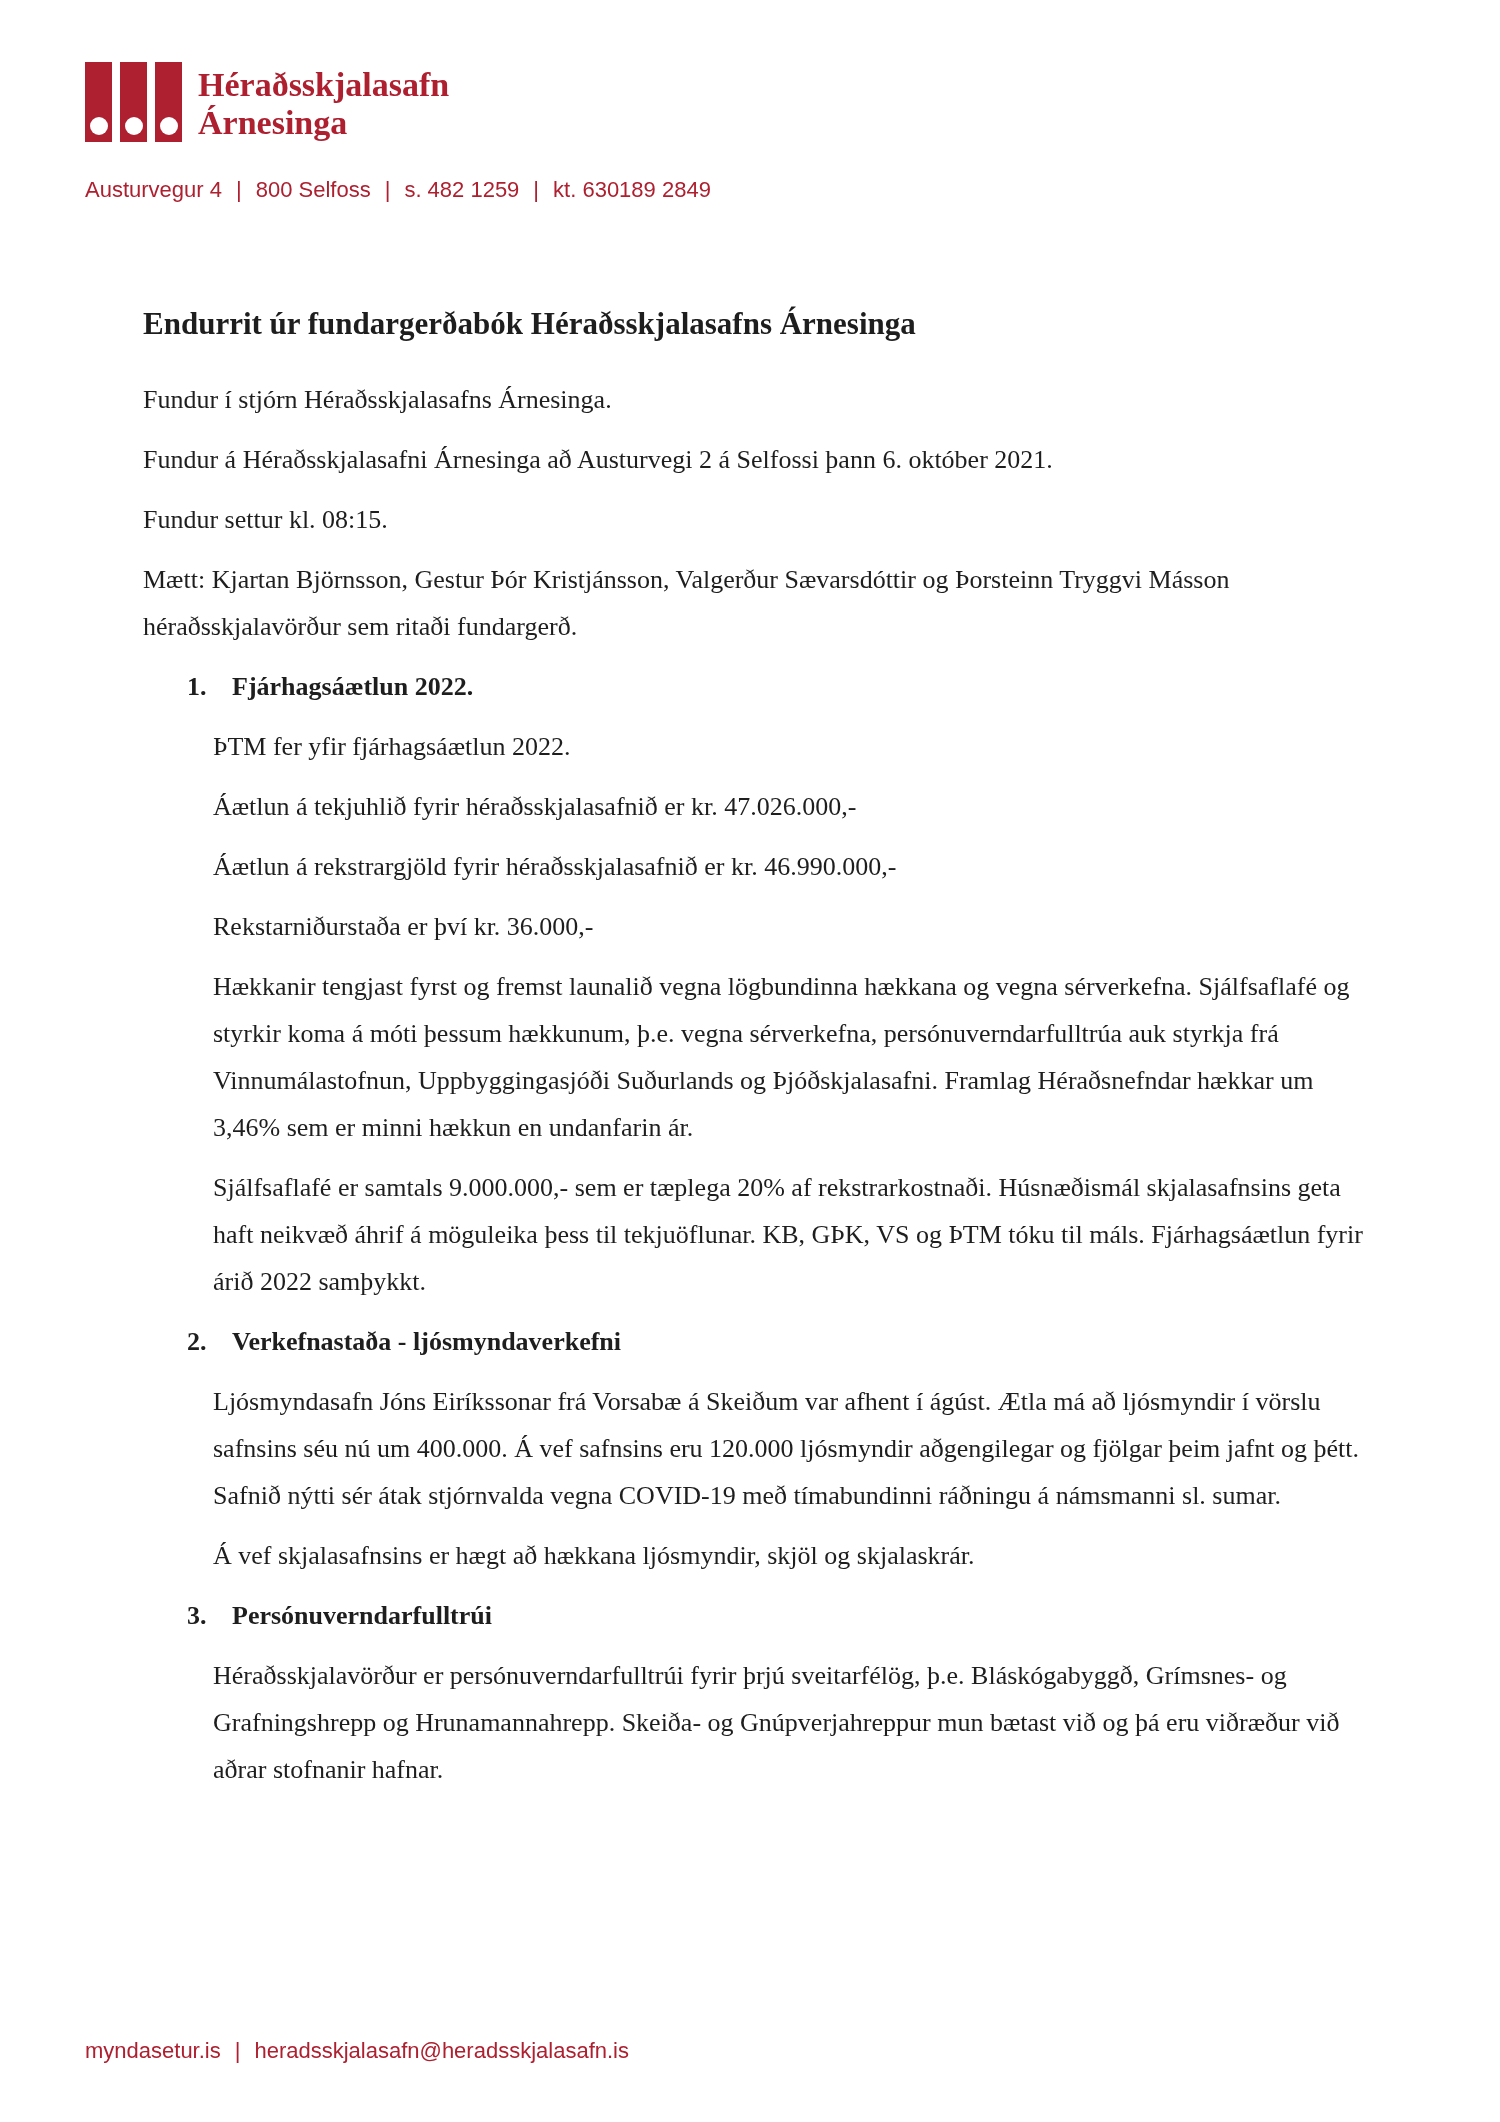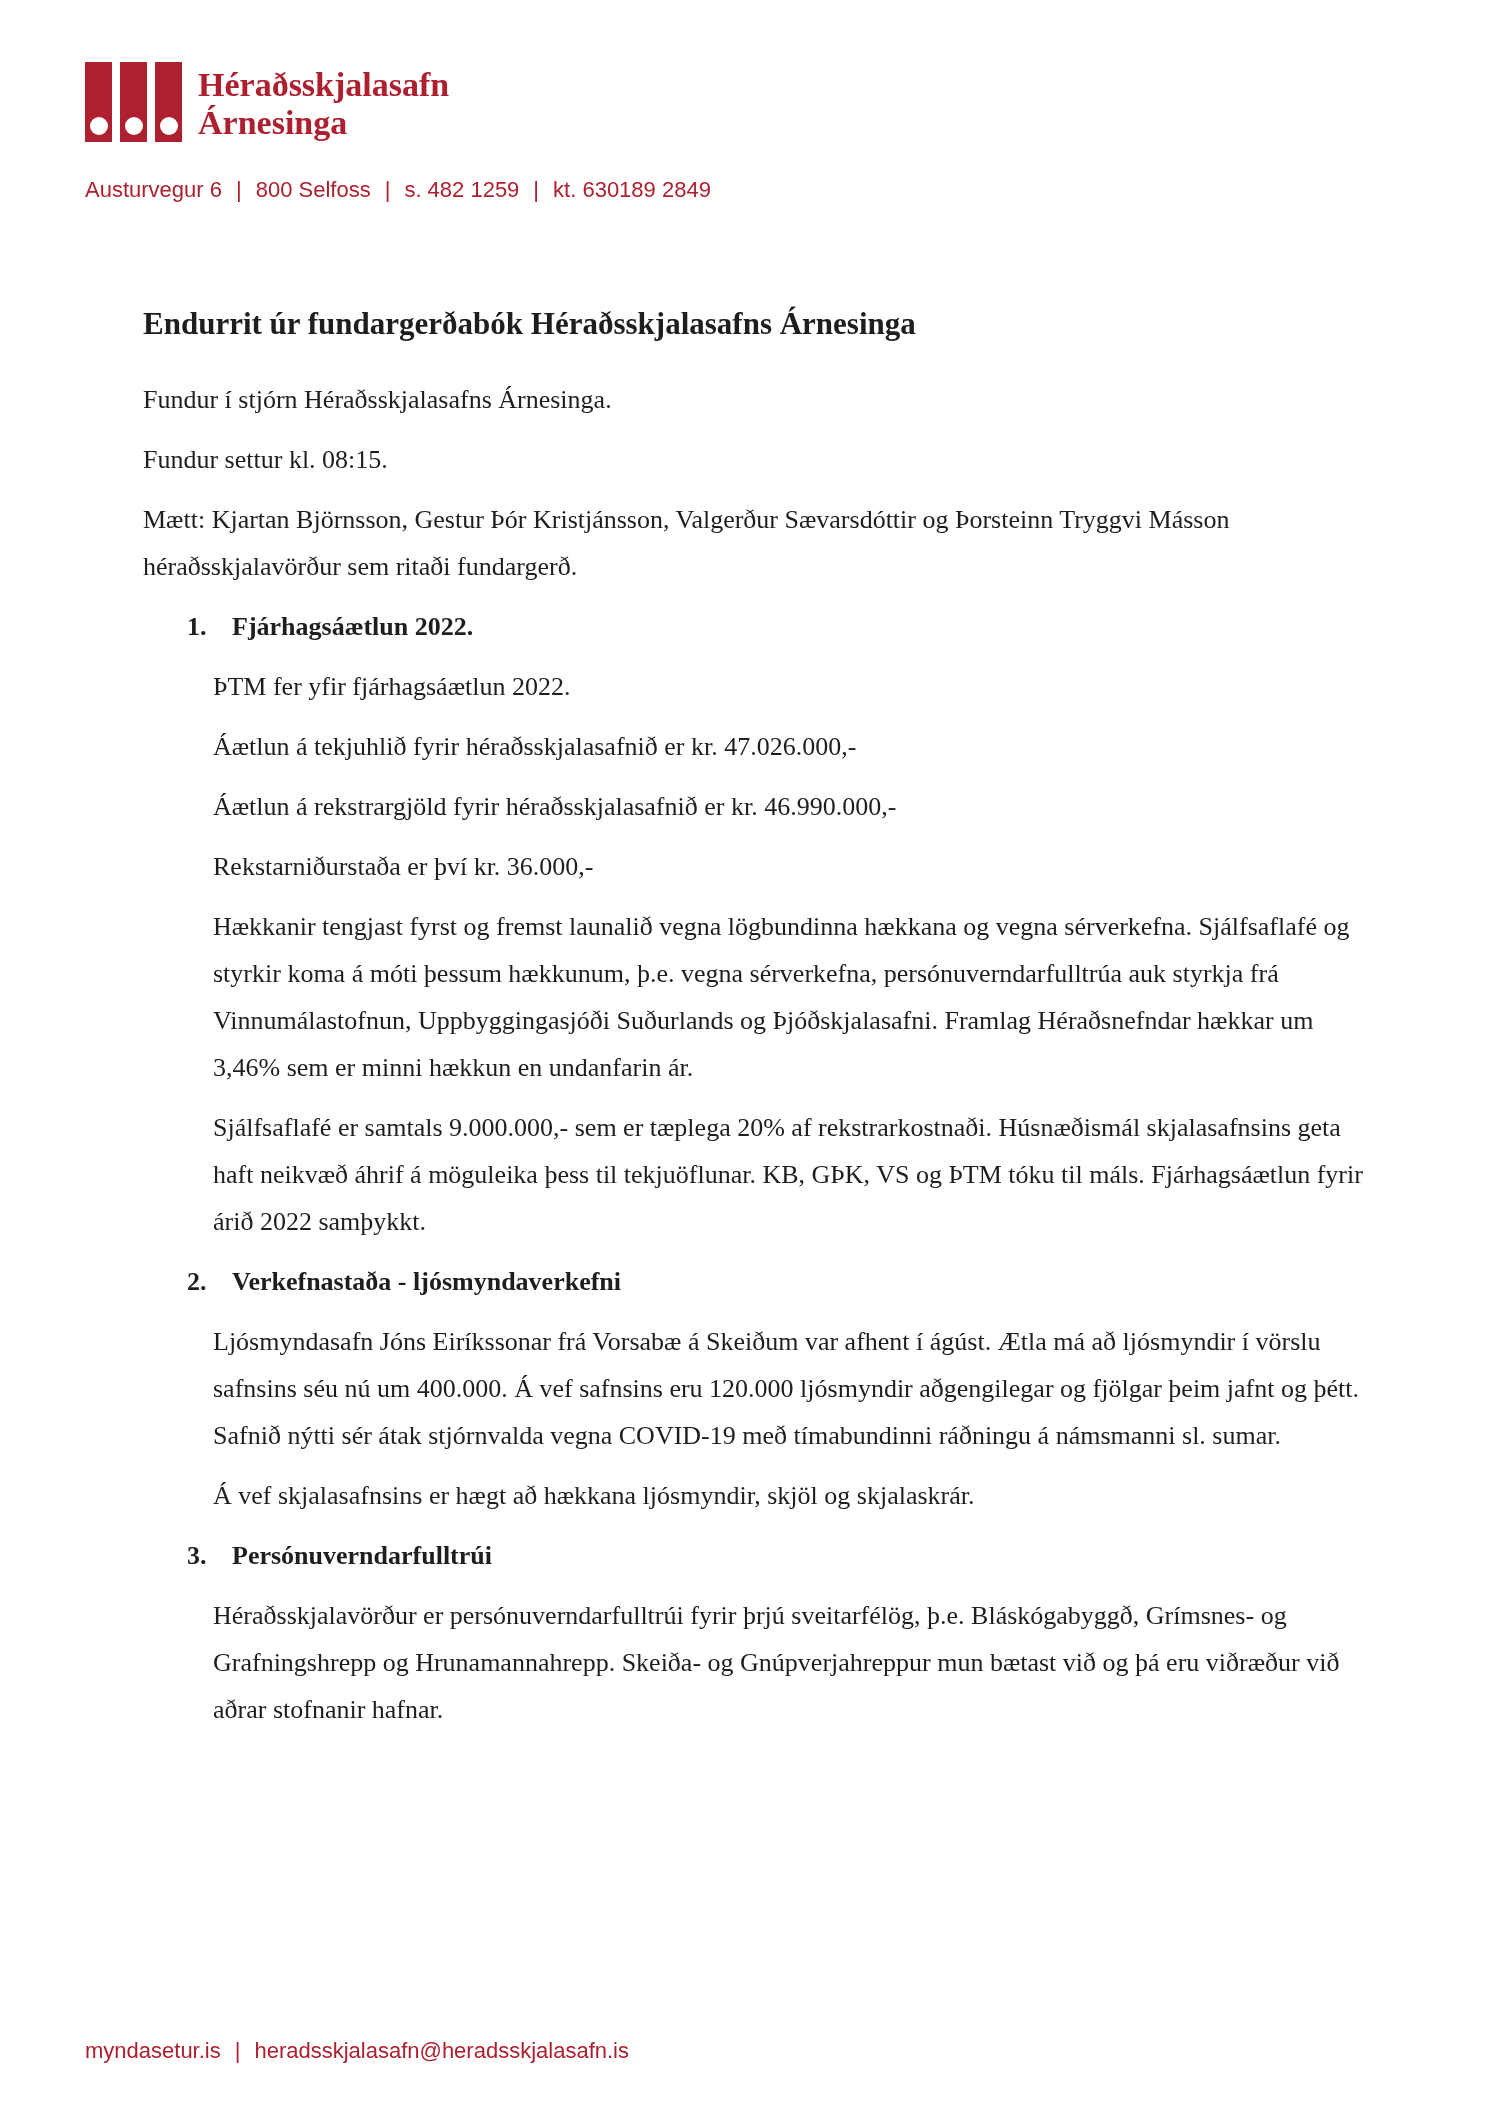--- a/index.html
+++ b/index.html
@@ -77,28 +77,29 @@
         <div class="bar">
             <span class="dot"></span>
           </div>
       </div>
       <div class="org-name">
         <div>Héraðsskjalasafn</div>
         <div>Árnesinga</div>
       </div>
     </div>
     <div class="contact-line">
-      <span>Austurvegur 6</span><span class="sep">|</span><span>800 Selfoss</span><span class="sep">|</span><span>s. 482 1259</span><span class="sep">|</span><span>kt. 630189 2849</span>
+      <span>Austurvegur 4</span><span class="sep">|</span><span>800 Selfoss</span><span class="sep">|</span><span>s. 482 1259</span><span class="sep">|</span><span>kt. 630189 2849</span>
     </div>
   </header>
 
   <main class="content">
     <h1 class="doc-title">Endurrit úr fundargerðabók Héraðsskjalasafns Árnesinga</h1>
     <div id="intro">
         <p class="body-par">Fundur í stjórn Héraðsskjalasafns Árnesinga.</p>
+        <p class="body-par">Fundur á Héraðsskjalasafni Árnesinga að Austurvegi 2 á Selfossi þann 6. október 2021.</p>
         <p class="body-par">Fundur settur kl. 08:15.</p>
         <p class="body-par">Mætt: Kjartan Björnsson, Gestur Þór Kristjánsson, Valgerður Sævarsdóttir og Þorsteinn Tryggvi Másson héraðsskjalavörður sem ritaði fundargerð.</p>
       </div>
     <div id="agenda">
         <div class="agenda-item">
           <div class="agenda-item-head">
             <span class="agenda-num">1.</span>
             <span class="agenda-title">Fjárhagsáætlun 2022.</span>
           </div>
           <p class="body-par item-par">ÞTM fer yfir fjárhagsáætlun 2022.</p>

